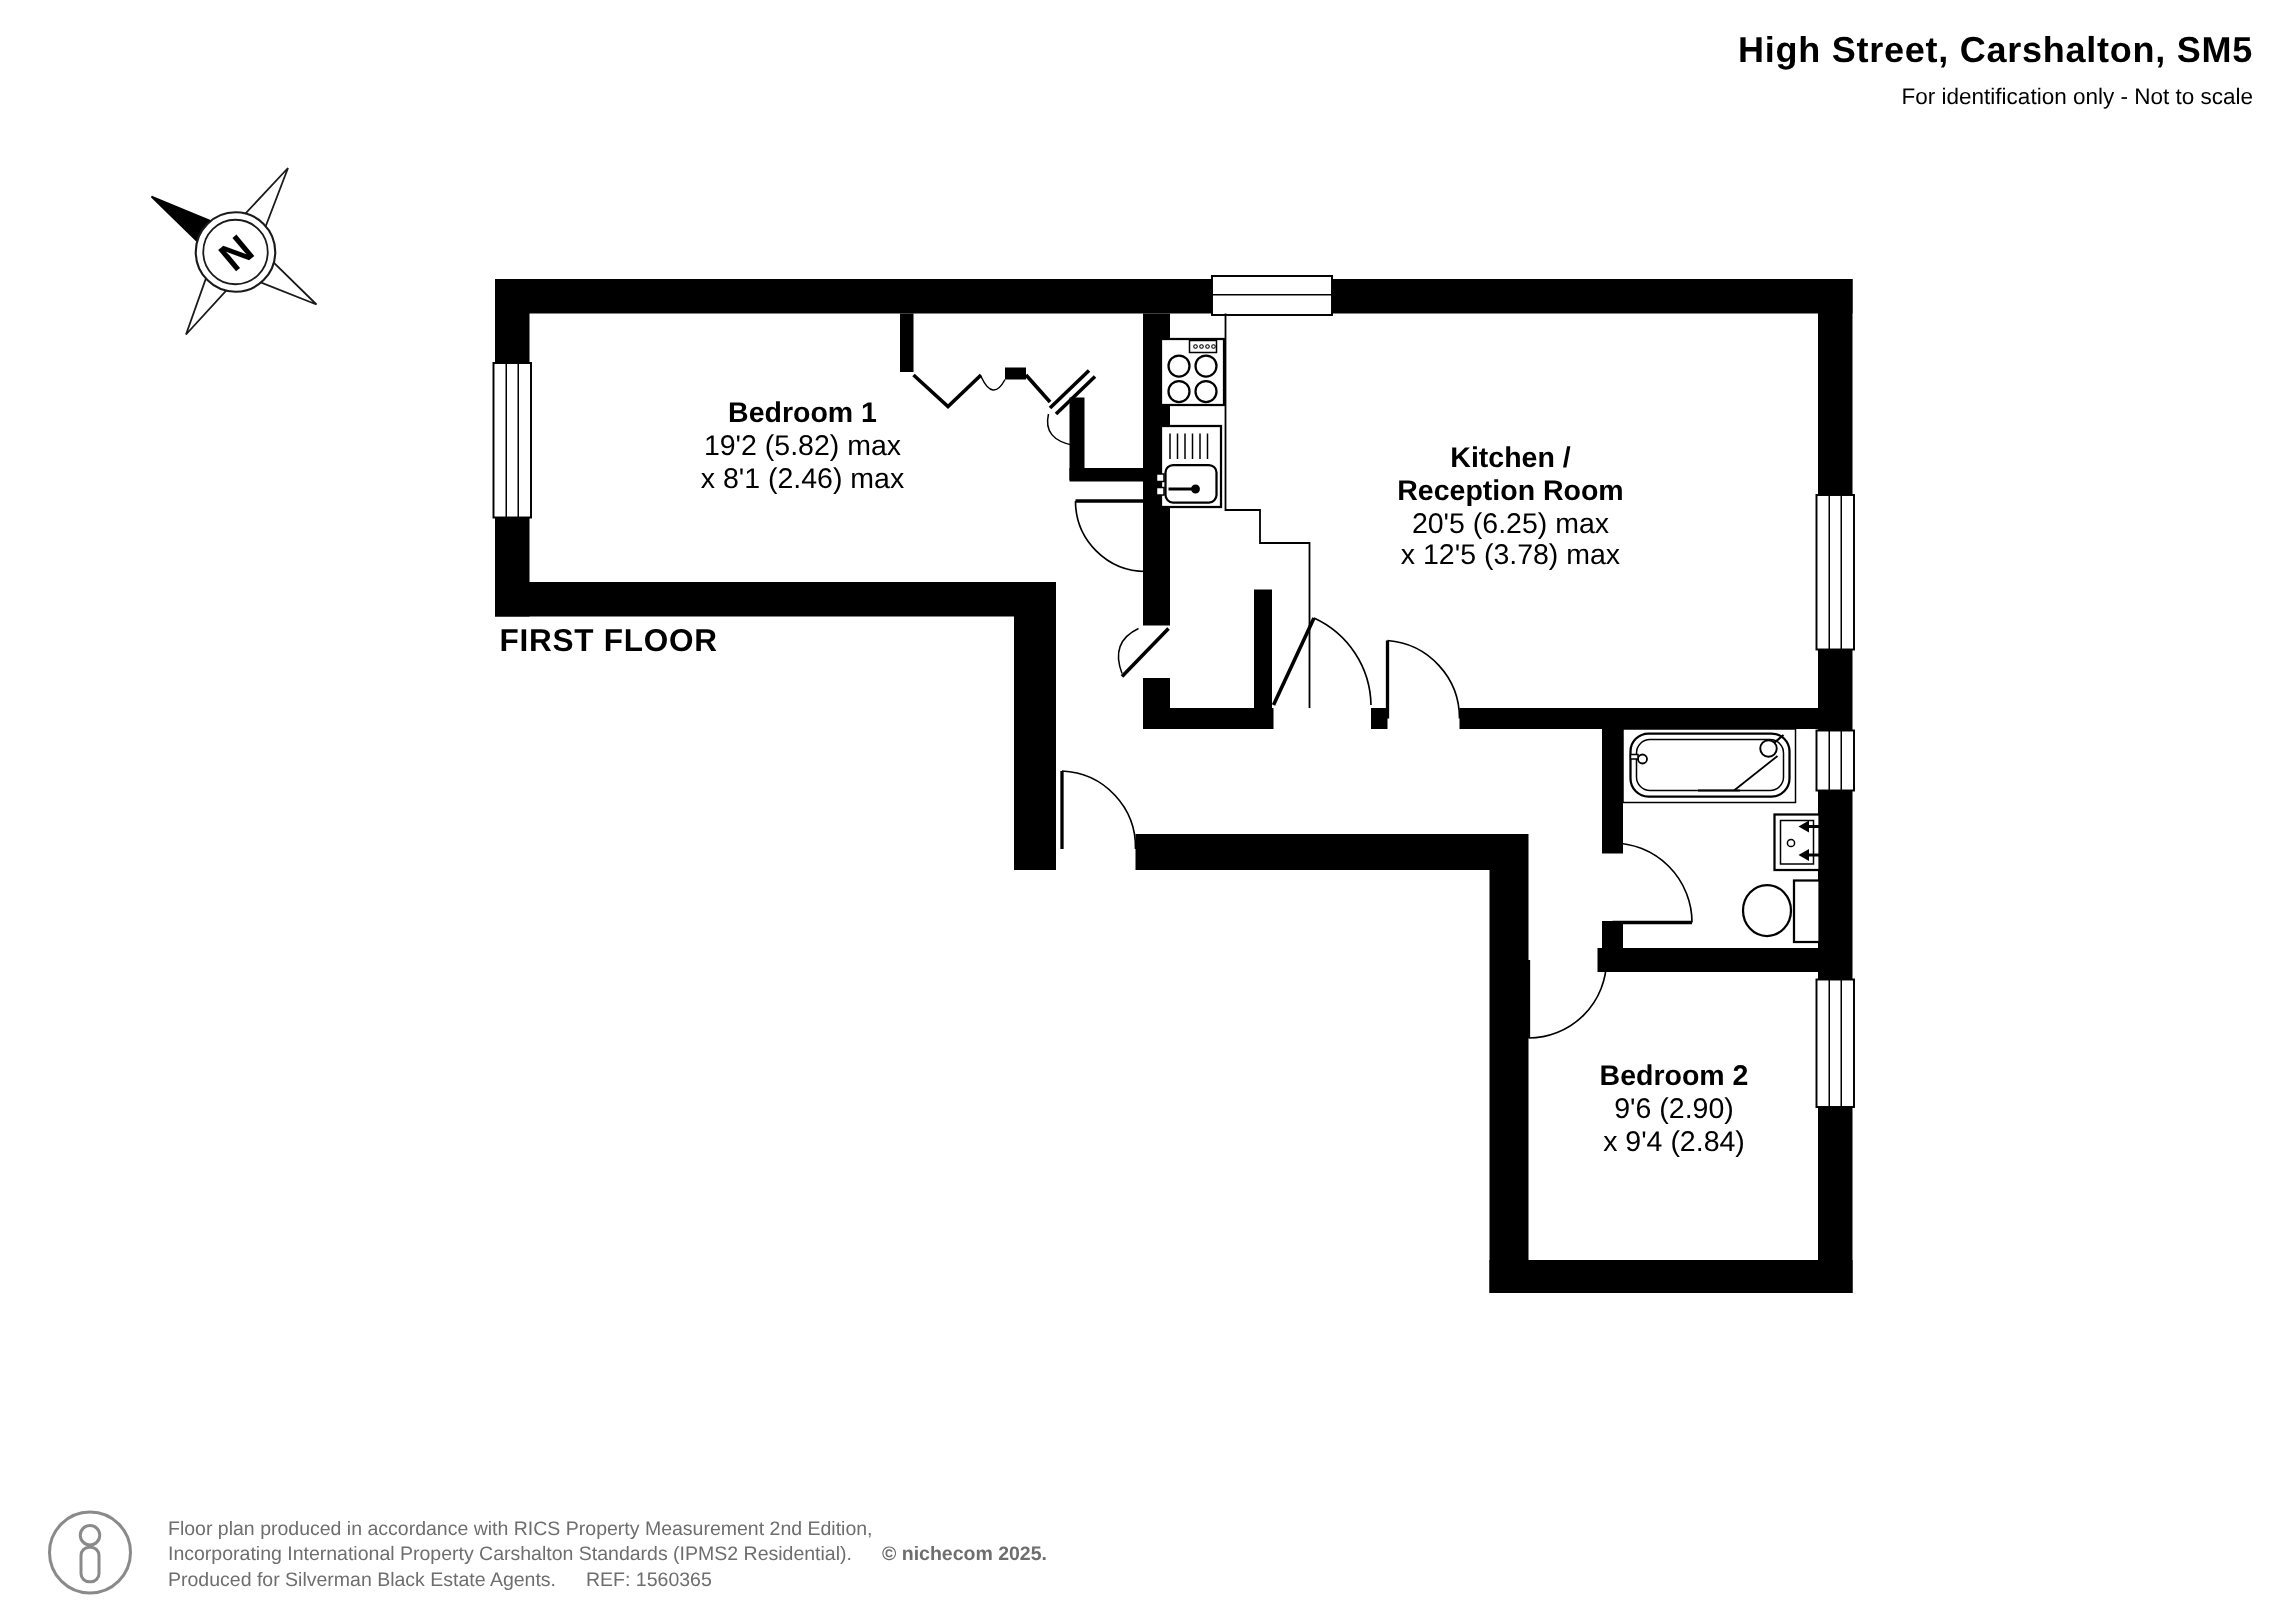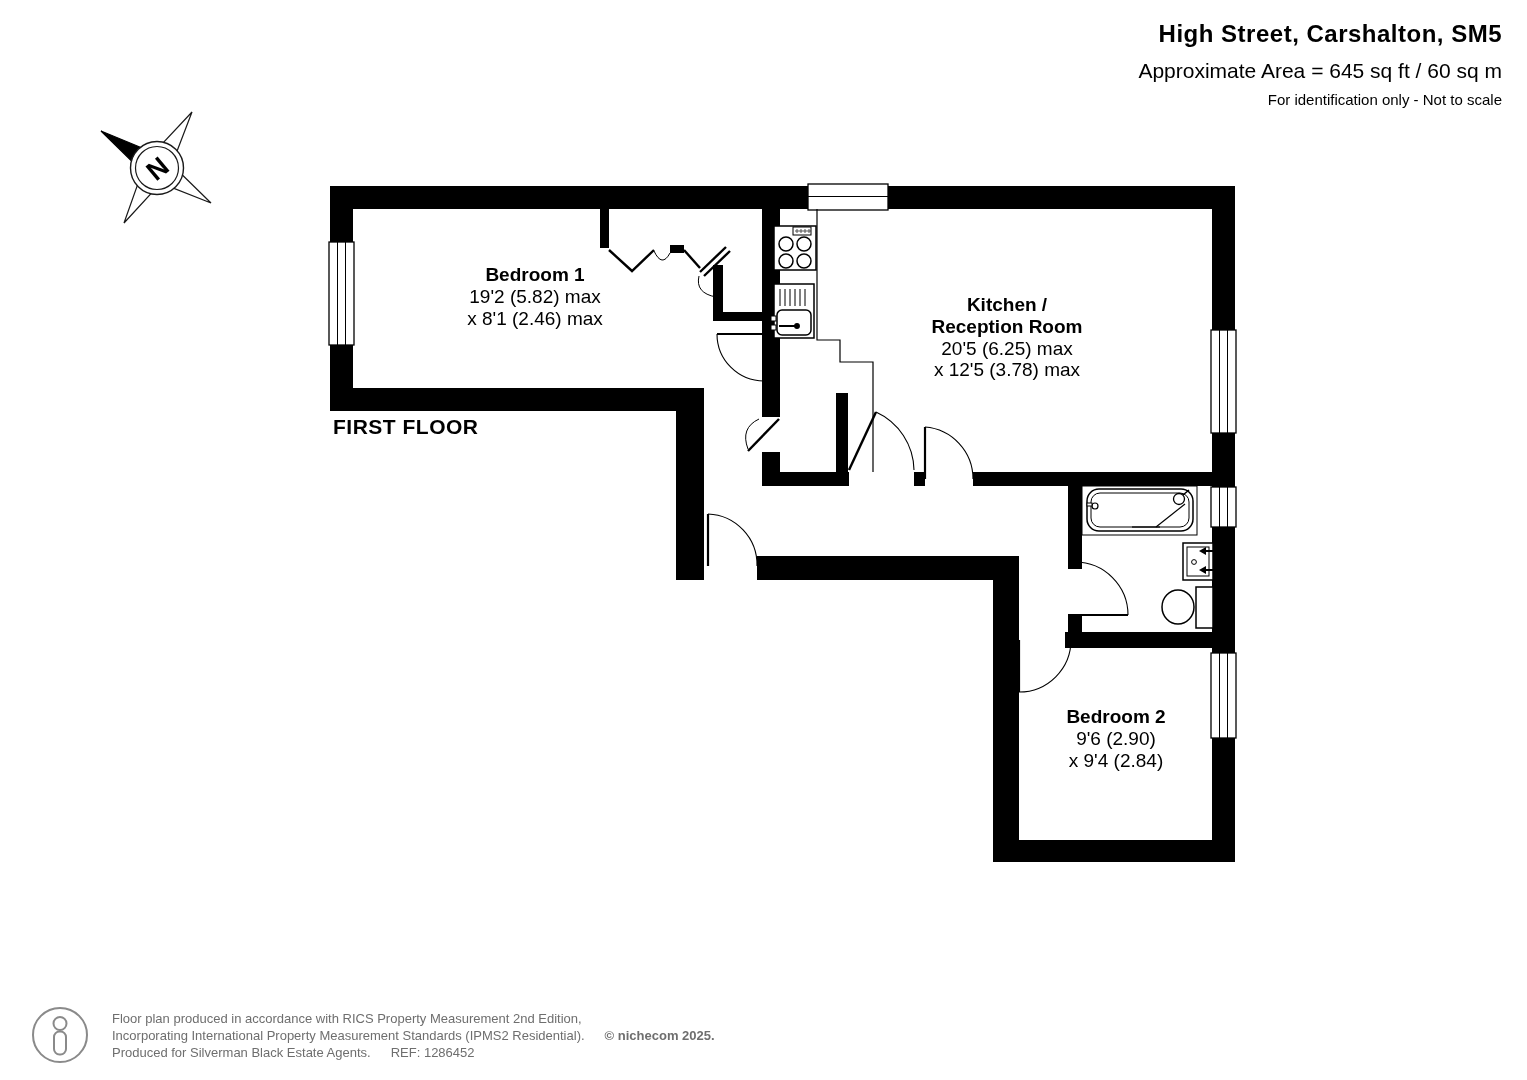--- a/index.html
+++ b/index.html
@@ -20,21 +20,20 @@
   .footer-text{margin-left:16px;color:#6e6e6e;font-size:13px;line-height:17px;}
   .footer-credit{margin-left:20px;font-weight:bold;}
   .footer-ref{margin-left:20px;}
   svg text{font-family:"Liberation Sans", sans-serif;}
 </style>
 </head>
 <body>
 
 <div class="header">
   <div class="title">High Street, Carshalton, SM5</div>
-  <div class="area">Approximate Area = 645 sq ft / 60 sq m</div>
   <div class="note">For identification only - Not to scale</div>
 </div>
 
 <svg class="plan-svg" width="1527" height="1080" viewBox="0 0 1527 1080">
 
   <g stroke="#1a1a1a" stroke-width="1.2">
     <polygon points="192,112 171.6,165.3 153,153.7" fill="#ffffff"></polygon>
     <polygon points="211,203 159.4,182.6 171.4,164.2" fill="#ffffff"></polygon>
     <polygon points="124,223 142.5,170.9 161.3,182.3" fill="#ffffff"></polygon>
     <polygon points="101,131 154.8,153.3 142.6,171.7" fill="#000000" stroke="#000000"></polygon>
@@ -222,19 +221,19 @@
 
 <div class="footer">
   <svg width="72" height="58" viewBox="0 0 72 58">
     <circle cx="36" cy="29" r="27" fill="none" stroke="#8a8a8a" stroke-width="2"></circle>
     <circle cx="36" cy="17.5" r="6.5" fill="none" stroke="#8a8a8a" stroke-width="2"></circle>
     <rect x="30" y="25.5" width="12" height="23" rx="5.5" fill="none" stroke="#8a8a8a" stroke-width="2"></rect>
   </svg>
   <div class="footer-text">
     <div>Floor plan produced in accordance with RICS Property Measurement 2nd Edition,</div>
     <div>
-      <span>Incorporating International Property Measurement Standards (IPMS2 Residential).</span><span class="footer-credit">© nichecom 2025.</span>
+      <span>Incorporating International Property Carshalton Standards (IPMS2 Residential).</span><span class="footer-credit">© nichecom 2025.</span>
     </div>
     <div>
-      <span>Produced for Silverman Black Estate Agents.</span><span class="footer-ref">REF: 1286452</span>
+      <span>Produced for Silverman Black Estate Agents.</span><span class="footer-ref">REF: 1560365</span>
     </div>
   </div>
 </div>
 
 </body></html>

